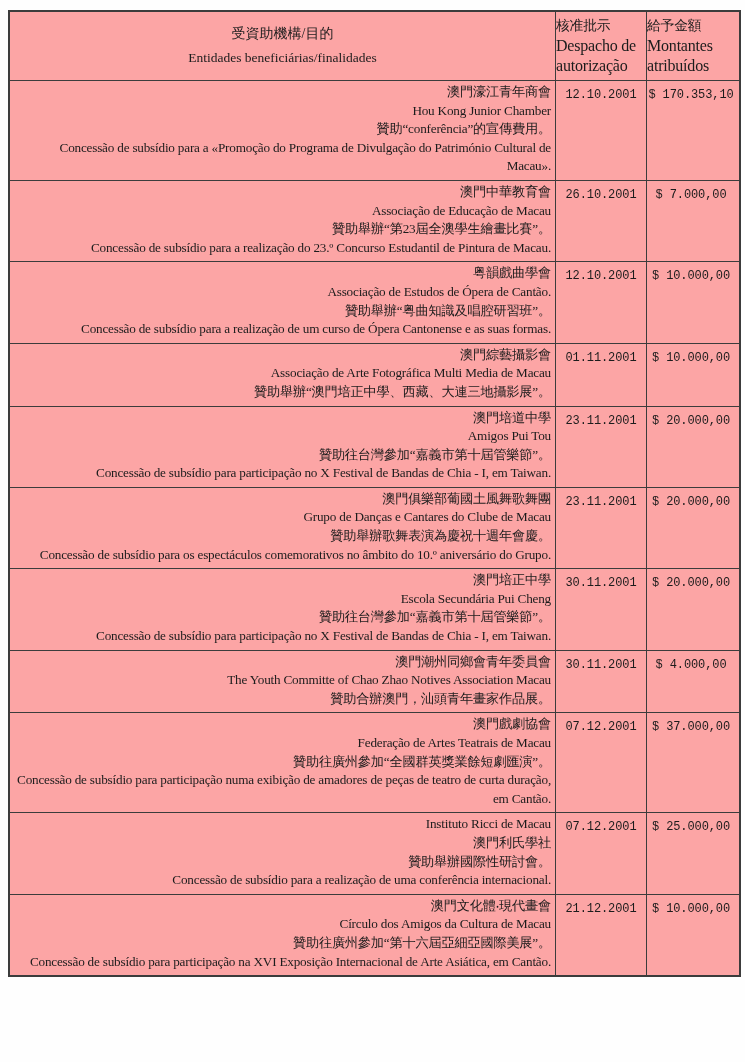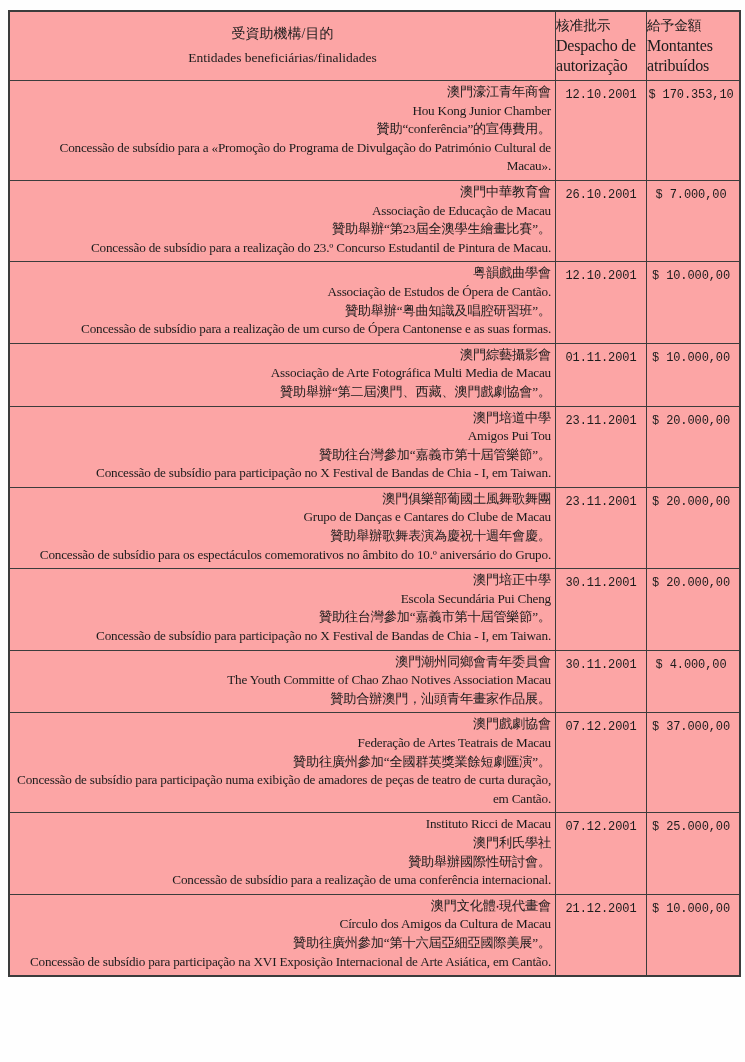--- a/index.html
+++ b/index.html
@@ -158,21 +158,21 @@
     </div>
     <div class="cell c3">
       <span class="amount-text">$ 10.000,00</span>
     </div>
   </div>
 
   <div class="t-row">
     <div class="cell c1">
             <p class="line">澳門綜藝攝影會</p>
             <p class="line">Associação de Arte Fotográfica Multi Media de Macau</p>
-            <p class="line">贊助舉辦“第二屆澳門、西藏、澳門戲劇協會”。</p>
+            <p class="line">贊助舉辦“澳門培正中學、西藏、大連三地攝影展”。</p>
           </div>
     <div class="cell c2">
       <span class="date-text">01.11.2001</span>
     </div>
     <div class="cell c3">
       <span class="amount-text">$ 10.000,00</span>
     </div>
   </div>
 
   <div class="t-row">

